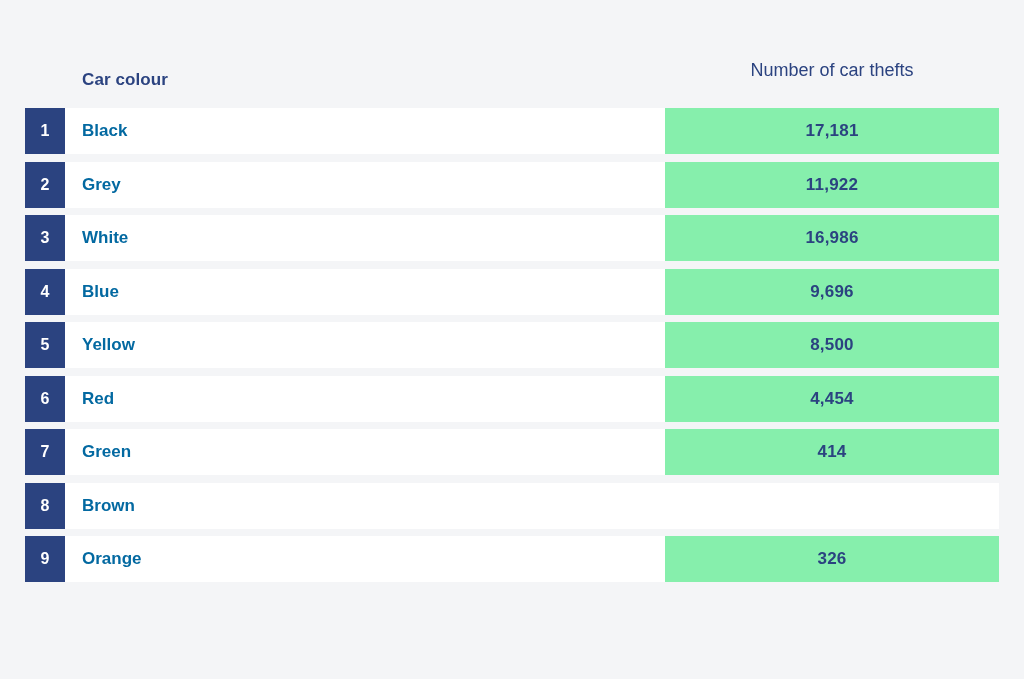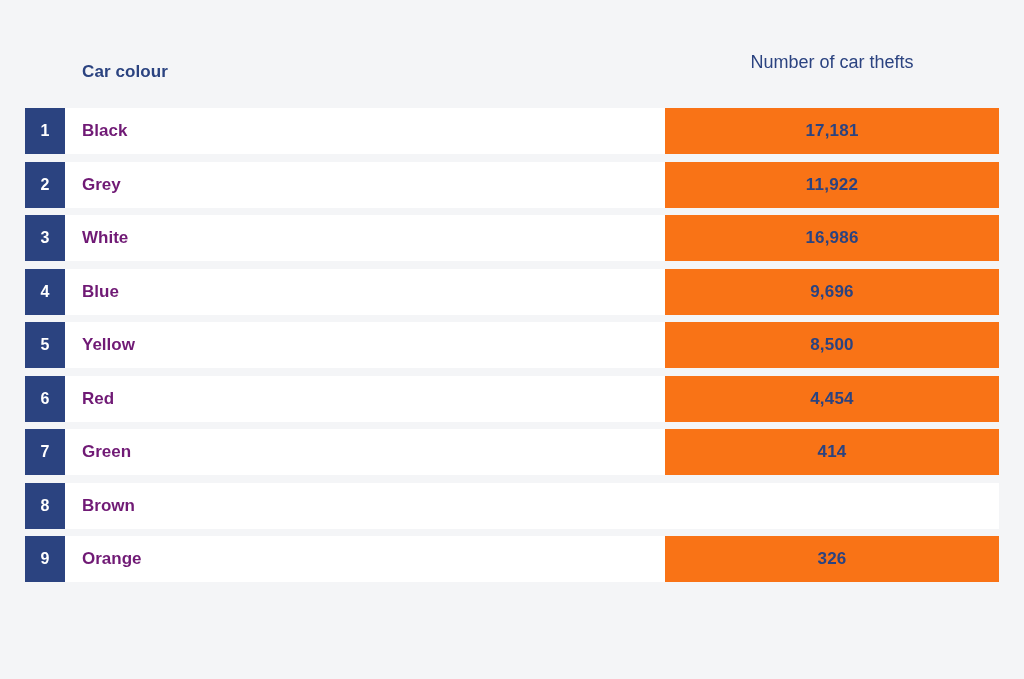--- a/index.html
+++ b/index.html
@@ -18,21 +18,21 @@
     position: relative;
     width: 1024px;
     height: 679px;
     box-sizing: border-box;
   }
 
   
   .header-area {
     position: absolute;
     left: 0;
-    top: 8px;
+    top: 16px;
     width: 1024px;
     height: 108px;
     text-decoration: underline;
   }
   .header-left {
     position: absolute;
     left: 82px;
     top: 54px;
     font-size: 17px;
     font-weight: bold;
@@ -92,30 +92,30 @@
   }
   .row-label {
     position: absolute;
     left: 82px;
     top: 0;
     height: 46px;
     display: flex;
     align-items: center;
     font-size: 17px;
     font-weight: bold;
-    color: #701a75;
+    color: #0369a1;
     white-space: nowrap;
   }
   .value-bar {
     position: absolute;
     left: 665px;
     top: 0;
     width: 334px;
     height: 46px;
-    background: #f97316;
+    background: #86efac;
     display: flex;
     align-items: center;
     justify-content: center;
     box-sizing: border-box;
   }
   .value-text {
     font-size: 17px;
     font-weight: bold;
     color: #2b4380;
     letter-spacing: 0.2px;

